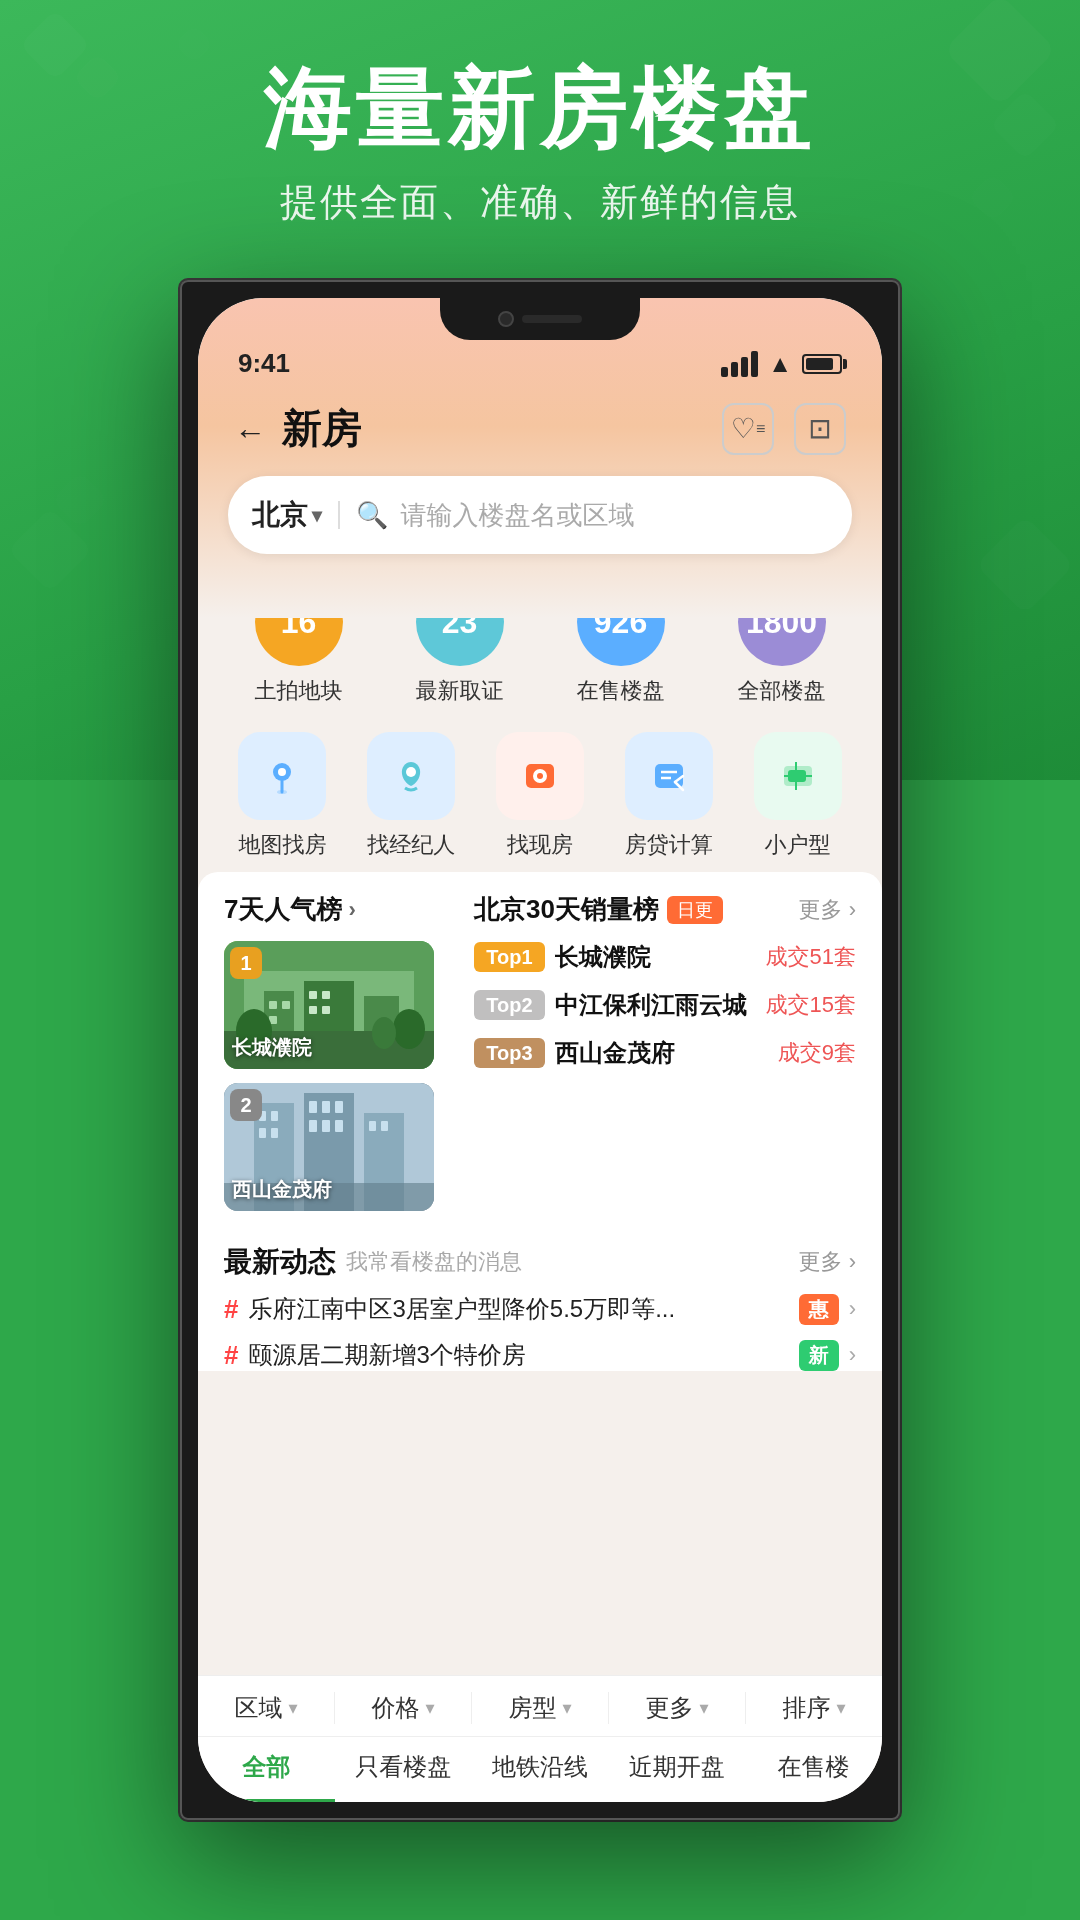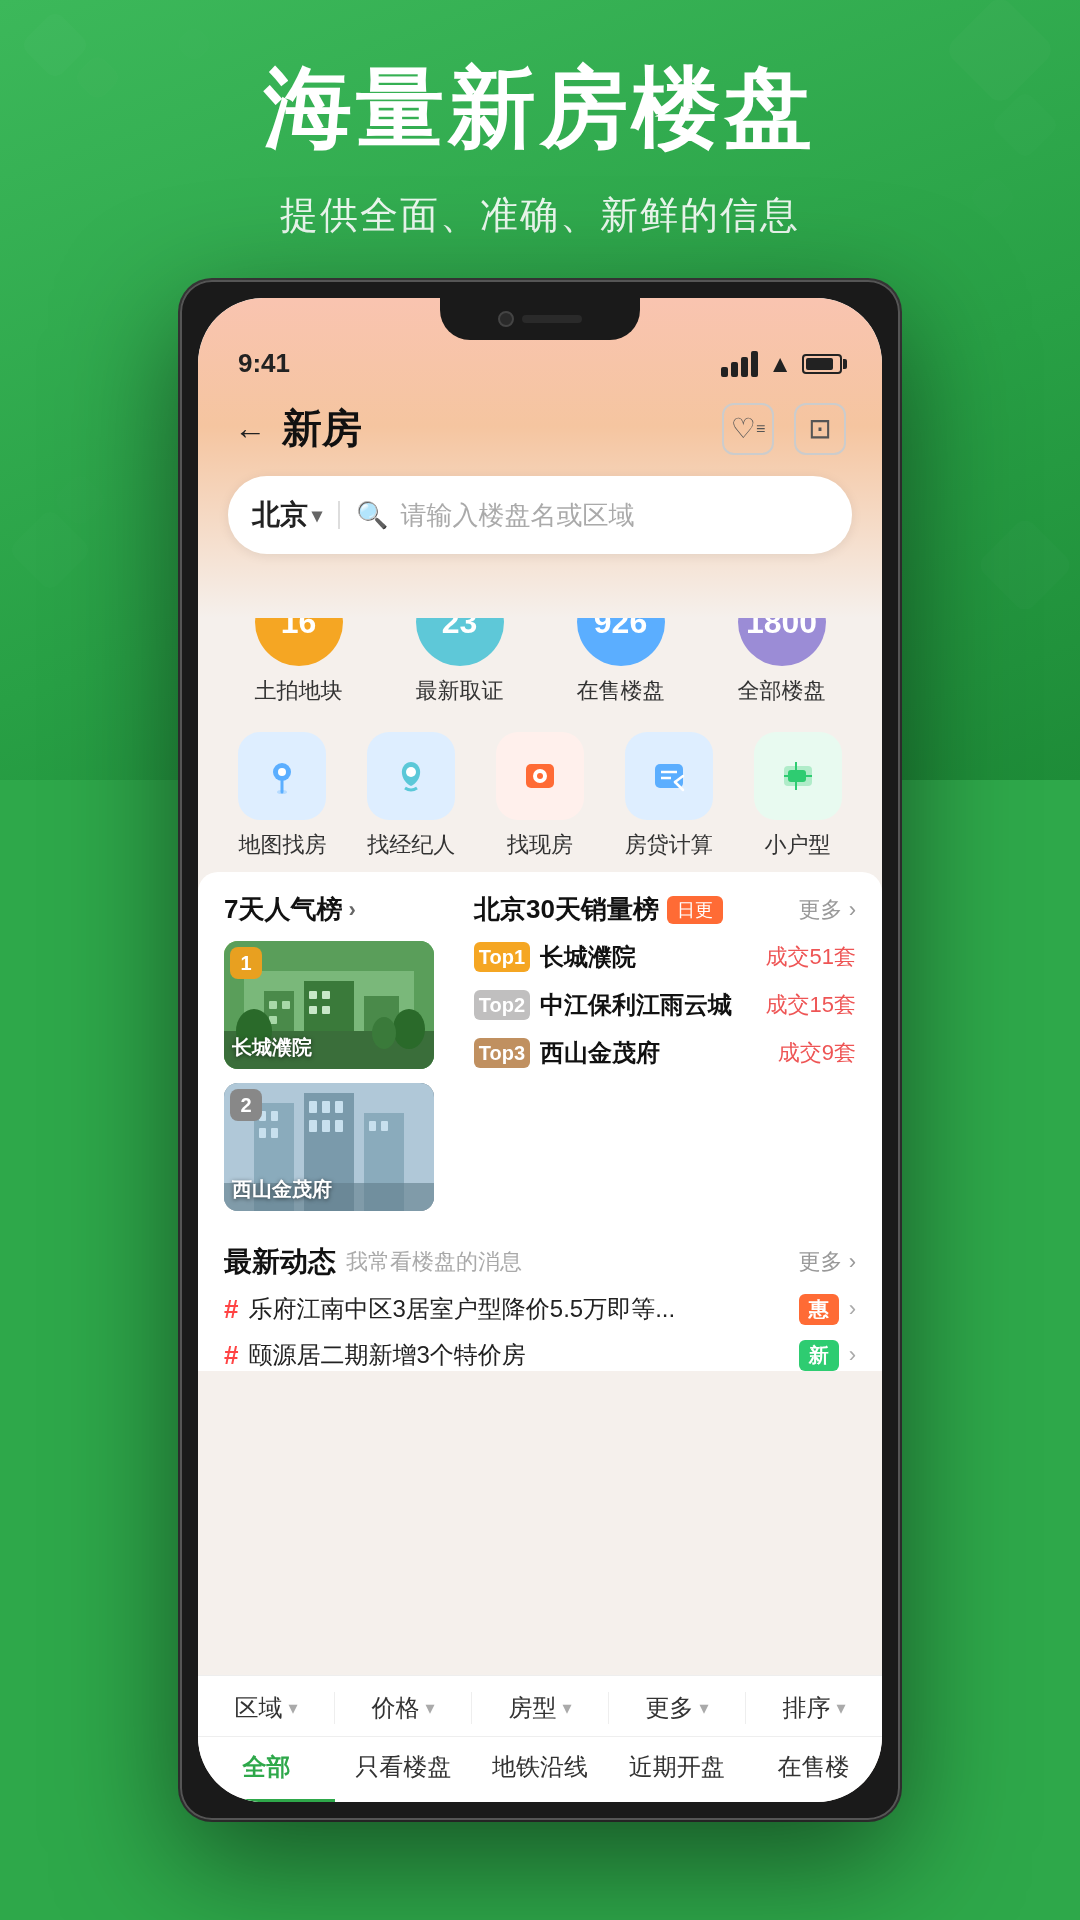--- a/index.html
+++ b/index.html
@@ -49,38 +49,38 @@
     .hero-title {
       font-size: 88px;
       font-weight: 900;
       color: #fff;
       letter-spacing: 4px;
       line-height: 1.1;
     }
     .hero-subtitle {
       font-size: 38px;
       color: rgba(255,255,255,0.9);
-      margin-top: 33px;
+      margin-top: 20px;
       letter-spacing: 2px;
     }
 
     
     .phone-wrapper {
       position: absolute;
       top: 280px;
       left: 50%;
       transform: translateX(-50%);
       z-index: 5;
       width: 720px;
     }
     .phone-frame {
       width: 720px;
       height: 1540px;
       background: #1a1a1a;
-      border-radius: 32px;
+      border-radius: 8px;
       padding: 18px;
       box-shadow: 0 40px 120px rgba(0,0,0,0.5), 0 0 0 2px #3a3a3a, inset 0 0 0 2px #555;
       position: relative;
     }
     .phone-screen {
       width: 100%;
       height: 100%;
       background: #f5f0ec;
       border-radius: 65px;
       overflow: hidden;
@@ -393,21 +393,21 @@
       font-size: 22px;
       color: #999;
     }
     .sales-item {
       display: flex;
       align-items: center;
       margin-bottom: 16px;
       gap: 10px;
     }
     .sales-rank-badge {
-      width: 56px;
+      width: 71px;
       height: 30px;
       border-radius: 6px;
       display: flex;
       align-items: center;
       justify-content: center;
       font-size: 20px;
       font-weight: 700;
       color: #fff;
       flex-shrink: 0;
     }

